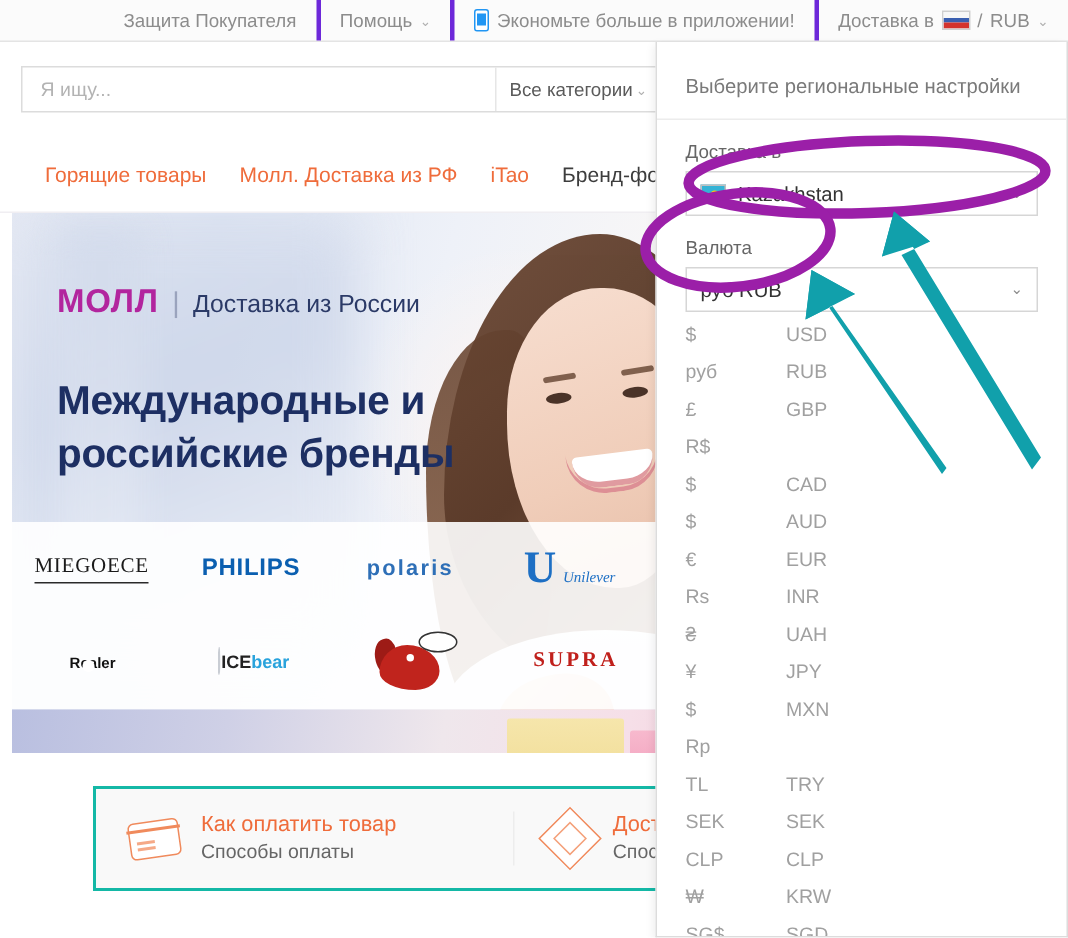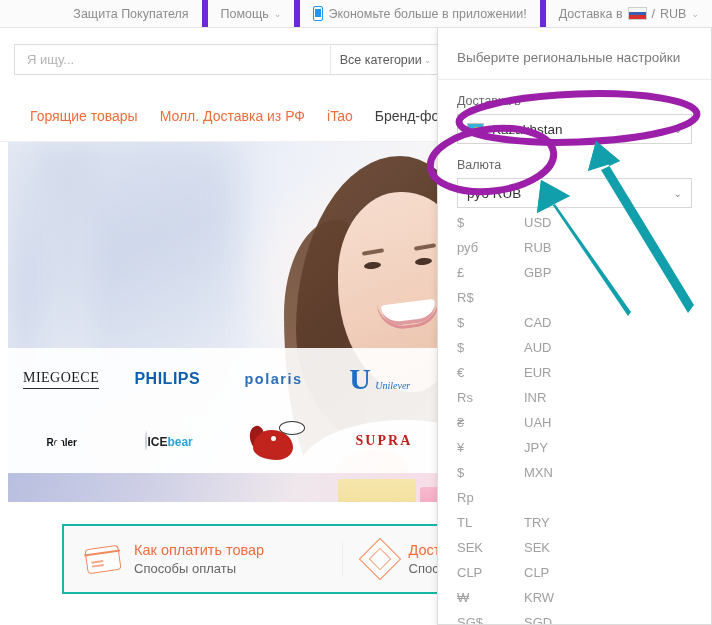--- a/index.html
+++ b/index.html
@@ -12,21 +12,21 @@
 
   
   .topbar {
     position: absolute; left:0; top:0; width:712px; height:28px;
     background:#fbfbfb; border-bottom:1px solid #e4e4e4;
     display:flex; align-items:stretch; justify-content:flex-end;
     font-size:12.5px; color:#8c8c8c;
   }
   .tb-item {
     display:flex; align-items:center; gap:5px;
-    padding:0 13px; border-left:6px solid #6d28d9;
+    padding:0 13px; border-left:3px solid #6d28d9;
     white-space:nowrap; cursor:default;
   }
   .tb-item.first { border-left:none; }
   .chev { font-size:9px; color:#b0b0b0; line-height:1; position:relative; top:1px;}
   .phone-icon {
     width:10px; height:15px; border:1.6px solid #2196f3; border-radius:2px;
     position:relative; background:#fff; flex:none;
   }
   .phone-icon::after{
     content:""; position:absolute; left:1px; right:1px; top:1.5px; bottom:3px;
@@ -318,20 +318,26 @@
         <div class="w-brow r"></div>
       <div class="w-eye l"></div>
         <div class="w-eye r"></div>
       <div class="w-smile"></div>
         <div class="w-lip"></div>
       <div class="w-shoulder"></div>
       <div class="w-hand"></div>
     </div>
 
     <div class="banner-txt">
+      <div class="bt-row1">
+        <span class="bt-moll">МОЛЛ</span>
+        <span class="bt-sep">|</span>
+        <span class="bt-sub">Доставка из России</span>
+      </div>
+      <div class="bt-h1">Международные и российские бренды</div>
     </div>
 
     <div class="brands">
       <div class="brandrow r1">
         <div class="brand">
           <span class="b-miegoece">MIEGOECE</span>
         </div>
         <div class="brand">
           <span class="b-philips">PHILIPS</span>
         </div>

